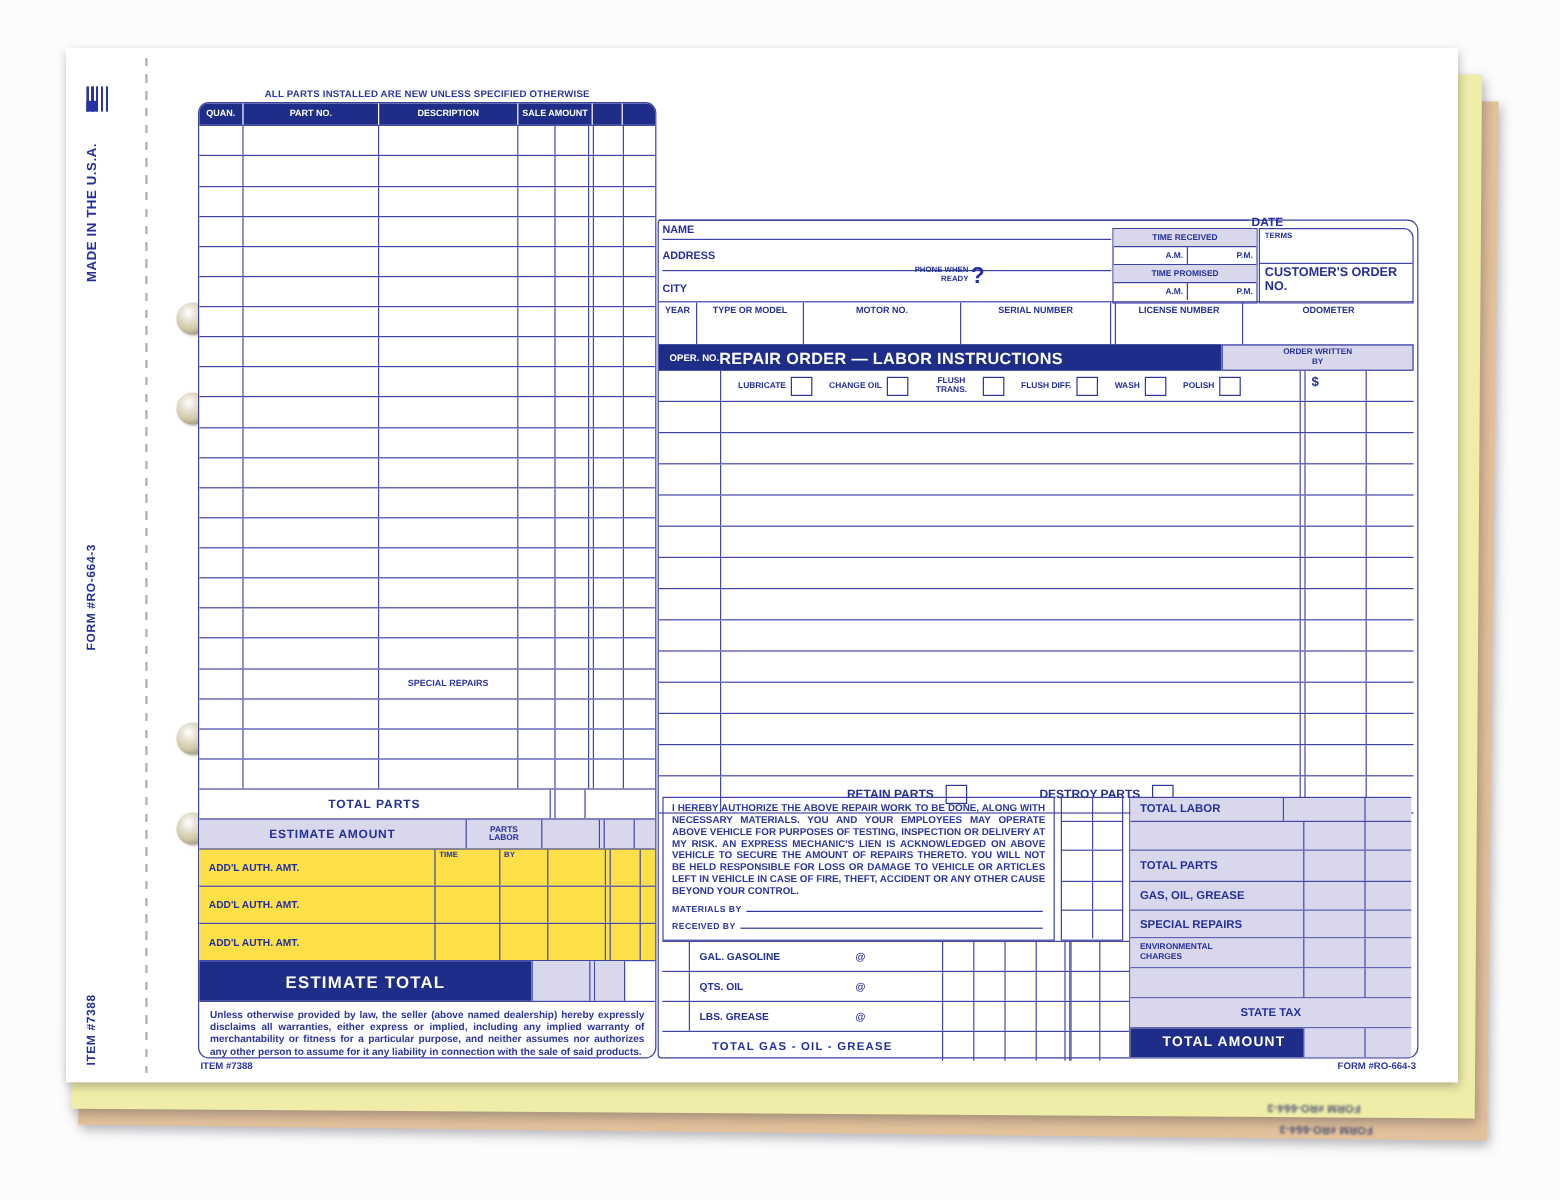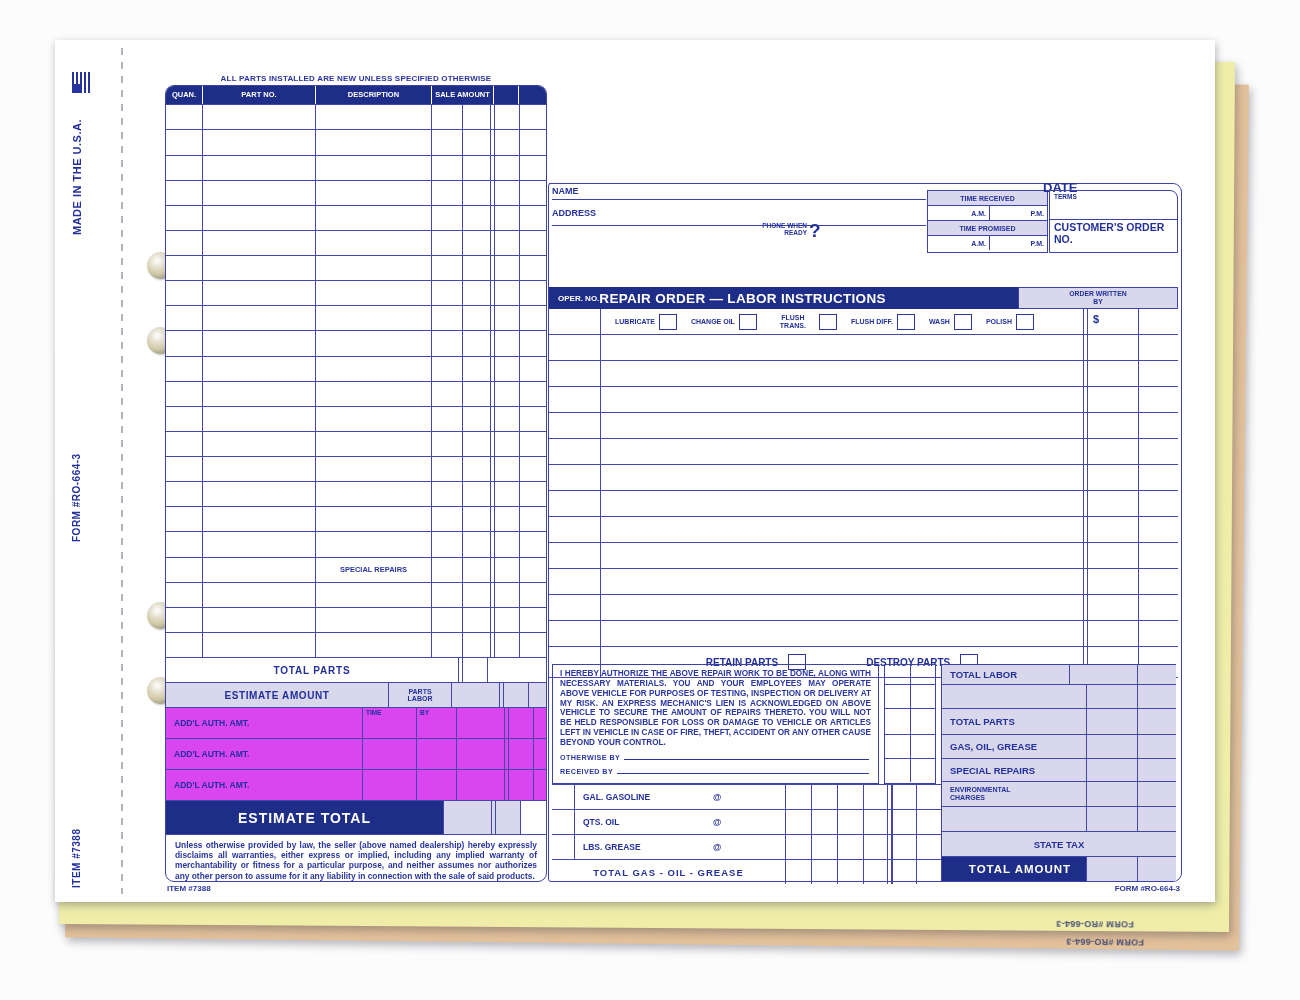--- a/index.html
+++ b/index.html
@@ -43,21 +43,21 @@
   .prow{display:flex;height:25px;border-top:1px solid #4348a8;font-size:7.5px;font-weight:bold;color:#2b36a0;}
   .prow>div{display:flex;align-items:center;justify-content:center;}
   .c-quan{width:36px;}.c-part{width:112px;}.c-desc{width:115px;}
   .c-s1{width:30px;}.c-s2{width:27px;}.c-n1{width:24px;}.c-n2{flex:1;}
   .trow{display:flex;height:25px;border-top:1px solid #4348a8;align-items:stretch;color:#23309b;}
   .tp-lab{width:292px;display:flex;align-items:center;justify-content:center;
         font-size:10px;font-weight:bold;letter-spacing:.8px;}
   .ea-lab{width:222px;display:flex;align-items:center;justify-content:center;font-size:10px;font-weight:bold;letter-spacing:.6px;}
   .pl-lab{width:62px;display:flex;flex-direction:column;align-items:center;justify-content:center;
         font-size:7px;font-weight:bold;line-height:1.1;}
-  .arow{display:flex;height:31px;border-top:1px solid #4348a8;background:#d946ef;color:#23309b;}
+  .arow{display:flex;height:31px;border-top:1px solid #4348a8;background:#fde047;color:#23309b;}
   .a-lab{width:188px;display:flex;align-items:center;padding-left:8px;font-size:8.5px;font-weight:bold;}
   .a-time{width:50px;font-size:6.5px;font-weight:bold;padding:1px 0 0 3px;}
   .a-by{width:36px;font-size:6.5px;font-weight:bold;padding:1px 0 0 3px;}
   .a-amt{width:47px;}
   .etrow{display:flex;height:34px;border-top:1px solid #4348a8;}
   .et-lab{width:277px;background:#1e2d87;color:#fff;display:flex;align-items:center;justify-content:center;
         font-size:14px;font-weight:bold;letter-spacing:1px;}
   .discl{border-top:1px solid #4348a8;flex:1;padding:5px 9px 0 9px;
         font-size:8.4px;font-weight:bold;color:#2b36a0;text-align:justify;line-height:1.22;}
   .foot{position:absolute;top:844px;font-size:8px;font-weight:bold;color:#2b36a0;}
@@ -71,21 +71,21 @@
   .phone{position:absolute;left:212px;top:38px;width:46px;text-align:right;
         font-size:6.5px;font-weight:bold;color:#23309b;line-height:1.1;}
   .qmark{position:absolute;left:260px;top:36px;font-size:19px;font-weight:bold;color:#23309b;}
   .timeblk{position:absolute;left:378px;top:6px;width:119px;height:61px;border:1px solid #3c43a5;
         font-size:7px;font-weight:bold;color:#23309b;}
   .timeblk .hd{height:14px;background:#d8d7ec;display:flex;align-items:center;justify-content:center;border-bottom:1px solid #3c43a5;}
   .timeblk .ampm{height:14px;display:flex;border-bottom:1px solid #3c43a5;}
   .timeblk .ampm:last-child{border-bottom:none;}
   .timeblk .am{width:58px;border-right:1px solid #3c43a5;display:flex;align-items:center;justify-content:flex-end;padding-right:3px;}
   .timeblk .pm{flex:1;display:flex;align-items:center;justify-content:flex-end;padding-right:3px;}
-  .datelbl{position:absolute;left:494px;top:-4px;font-size:13px;font-weight:bold;color:#23309b;}
+  .datelbl{position:absolute;left:494px;top:-4px;font-size:10px;font-weight:bold;color:#23309b;}
   .termsblk{position:absolute;left:500px;top:6px;width:127px;height:61px;border:1.5px solid #3c43a5;border-radius:0 8px 0 0;color:#23309b;}
   .termsblk .terms{height:26px;border-bottom:1px solid #3c43a5;font-size:6.5px;font-weight:bold;padding:2px 0 0 4px;}
   .termsblk .cust{font-size:10.5px;font-weight:bold;padding:1px 0 0 4px;line-height:1.15;}
   .vehrow{position:absolute;left:0;top:67px;width:629px;height:35px;border-top:1px solid #3c43a5;
         border-bottom:1px solid #3c43a5;display:flex;font-size:7.5px;font-weight:bold;color:#23309b;}
   .vehrow>div{padding-top:2px;text-align:center;}
   .operbar{position:absolute;left:0;top:103px;width:629px;height:22px;display:flex;}
   .operbar .navy{flex:1;background:#1e2d87;color:#fff;display:flex;align-items:center;}
   .operbar .oper{font-size:8px;font-weight:bold;padding-left:9px;}
   .operbar .title{flex:1;text-align:left;font-size:13.5px;font-weight:bold;letter-spacing:.3px;}
@@ -452,20 +452,21 @@
     </div>
 
     <div class="foot" style="left:112px;">ITEM #7388</div>
     <div class="foot" style="left:1045px;width:80px;text-align:right;">FORM #RO-664-3</div>
 
     <div class="rpanel">
       <div class="topline"></div>
 
       <div class="custrow lblb" style="top:24px;height:17px;"><span>ADDRESS</span></div>
       <div class="custrow lblb" style="top:2px;height:13px;"><span>NAME</span></div>
+      <div class="custrow lblb" style="top:51px;height:16px;border-bottom:none;"><span>CITY</span></div>
       <div class="phone">PHONE WHEN READY</div>
       <div class="qmark">?</div>
 
       <div class="timeblk">
         <div class="hd">TIME RECEIVED</div>
         <div class="ampm">
           <div class="am">A.M.</div>
           <div class="pm">P.M.</div>
         </div>
         <div class="hd">TIME PROMISED</div>
@@ -474,20 +475,29 @@
           <div class="pm">P.M.</div>
         </div>
       </div>
 
       <div class="datelbl">DATE</div>
       <div class="termsblk">
         <div class="terms">TERMS</div>
         <div class="cust">CUSTOMER'S ORDER NO.</div>
       </div>
 
+      <div class="vehrow">
+        <div style="width:31px;">YEAR</div>
+        <div class="cell" style="width:88px;">TYPE OR MODEL</div>
+        <div class="cell" style="width:130px;">MOTOR NO.</div>
+        <div class="cell" style="width:124px;">SERIAL NUMBER</div>
+        <div class="dblv"></div>
+        <div style="width:105px;">LICENSE NUMBER</div>
+        <div class="cell" style="flex:1;">ODOMETER</div>
+      </div>
 
       <div class="operbar">
         <div class="navy">
           <span class="oper">OPER. NO.</span>
           <span class="title">REPAIR ORDER — LABOR INSTRUCTIONS</span>
         </div>
         <div class="owb">
           <span style="max-width:66px;">ORDER WRITTEN BY</span>
         </div>
       </div>
@@ -623,21 +633,21 @@
           </div>
           <div class="l-dbl"></div>
             <div class="l-amt"></div>
             <div class="l-cents"></div>
         </div>
       </div>
 
       <div class="authbox">
         <div class="body">I HEREBY AUTHORIZE THE ABOVE REPAIR WORK TO BE DONE, ALONG WITH NECESSARY MATERIALS. YOU AND YOUR EMPLOYEES MAY OPERATE ABOVE VEHICLE FOR PURPOSES OF TESTING, INSPECTION OR DELIVERY AT MY RISK. AN EXPRESS MECHANIC'S LIEN IS ACKNOWLEDGED ON ABOVE VEHICLE TO SECURE THE AMOUNT OF REPAIRS THERETO. YOU WILL NOT BE HELD RESPONSIBLE FOR LOSS OR DAMAGE TO VEHICLE OR ARTICLES LEFT IN VEHICLE IN CASE OF FIRE, THEFT, ACCIDENT OR ANY OTHER CAUSE BEYOND YOUR CONTROL.</div>
         <div class="sigline">
-          <span>OTHERWISE BY</span>
+          <span>MATERIALS BY</span>
             <span class="rule"></span>
         </div>
         <div class="sigline">
           <span>RECEIVED BY</span>
             <span class="rule"></span>
         </div>
       </div>
 
       <div class="minigrid">
         <div class="mr" style="height:19px;">

